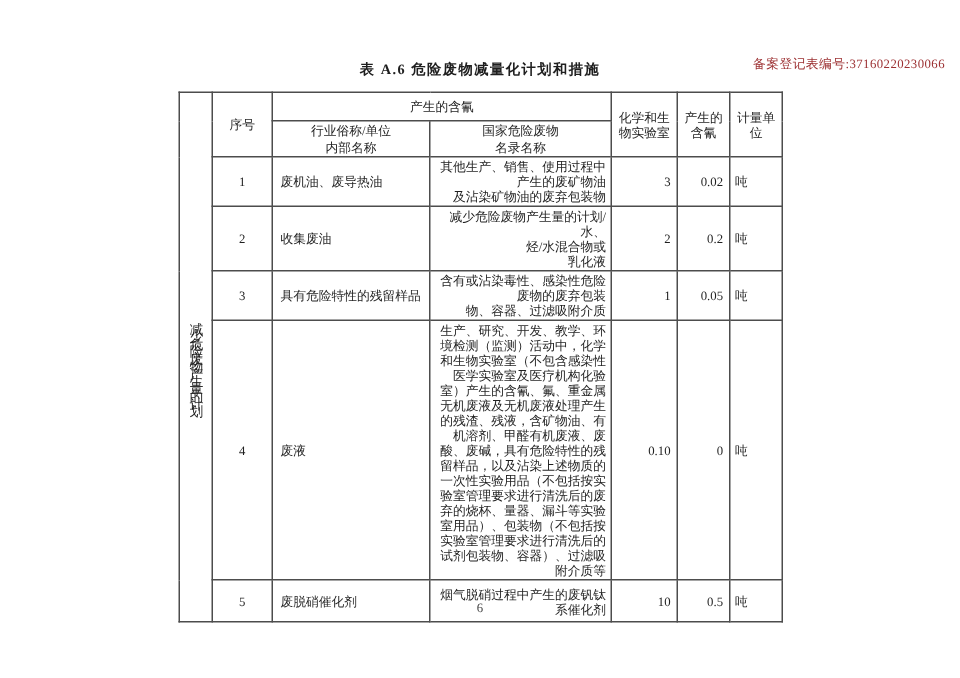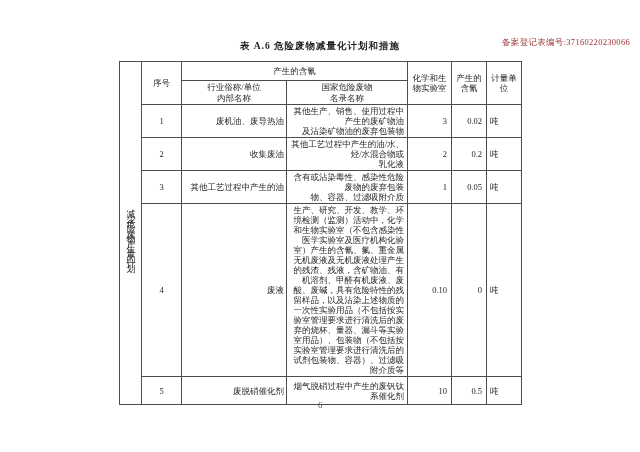--- a/index.html
+++ b/index.html
@@ -61,21 +61,21 @@
   }
   .side-label {
     display: inline-block;
     writing-mode: vertical-rl;
     text-orientation: upright;
     letter-spacing: 5px;
     font-size: 9px;
     line-height: 11px;
   }
   td.c-industry {
-    text-align: right;
+    text-align: left;
     padding-left: 5px;
     white-space: pre-line;
     margin-left: 36px;
   }
   td.c-catalog {
     text-align: right;
     padding: 1px 3px;
     white-space: pre-line;
     line-height: 10px;
   }
@@ -136,30 +136,30 @@
       <td class="c-industry">废机油、废导热油</td>
       <td class="c-catalog">其他生产、销售、使用过程中产生的废矿物油
 及沾染矿物油的废弃包装物</td>
       <td class="c-num">3</td>
       <td class="c-num">0.02</td>
       <td class="c-unit">吨</td>
     </tr>
     <tr class="r2">
       <td class="c-seq">2</td>
       <td class="c-industry">收集废油</td>
-      <td class="c-catalog">其他工艺过程中产生的油/水、
+      <td class="c-catalog">减少危险废物产生量的计划/水、
 烃/水混合物或
 乳化液</td>
       <td class="c-num">2</td>
       <td class="c-num">0.2</td>
       <td class="c-unit">吨</td>
     </tr>
     <tr class="r3">
       <td class="c-seq">3</td>
-      <td class="c-industry">其他工艺过程中产生的油</td>
+      <td class="c-industry">具有危险特性的残留样品</td>
       <td class="c-catalog">含有或沾染毒性、感染性危险废物的废弃包装
 物、容器、过滤吸附介质</td>
       <td class="c-num">1</td>
       <td class="c-num">0.05</td>
       <td class="c-unit">吨</td>
     </tr>
     <tr class="r4">
       <td class="c-seq">4</td>
       <td class="c-industry">废液</td>
       <td class="c-catalog">生产、研究、开发、教学、环境检测（监测）活动中，化学和生物实验室（不包含感染性医学实验室及医疗机构化验室）产生的含氰、氟、重金属无机废液及无机废液处理产生的残渣、残液，含矿物油、有机溶剂、甲醛有机废液、废酸、废碱，具有危险特性的残留样品，以及沾染上述物质的一次性实验用品（不包括按实验室管理要求进行清洗后的废弃的烧杯、量器、漏斗等实验室用品）、包装物（不包括按实验室管理要求进行清洗后的试剂包装物、容器）、过滤吸附介质等</td>

